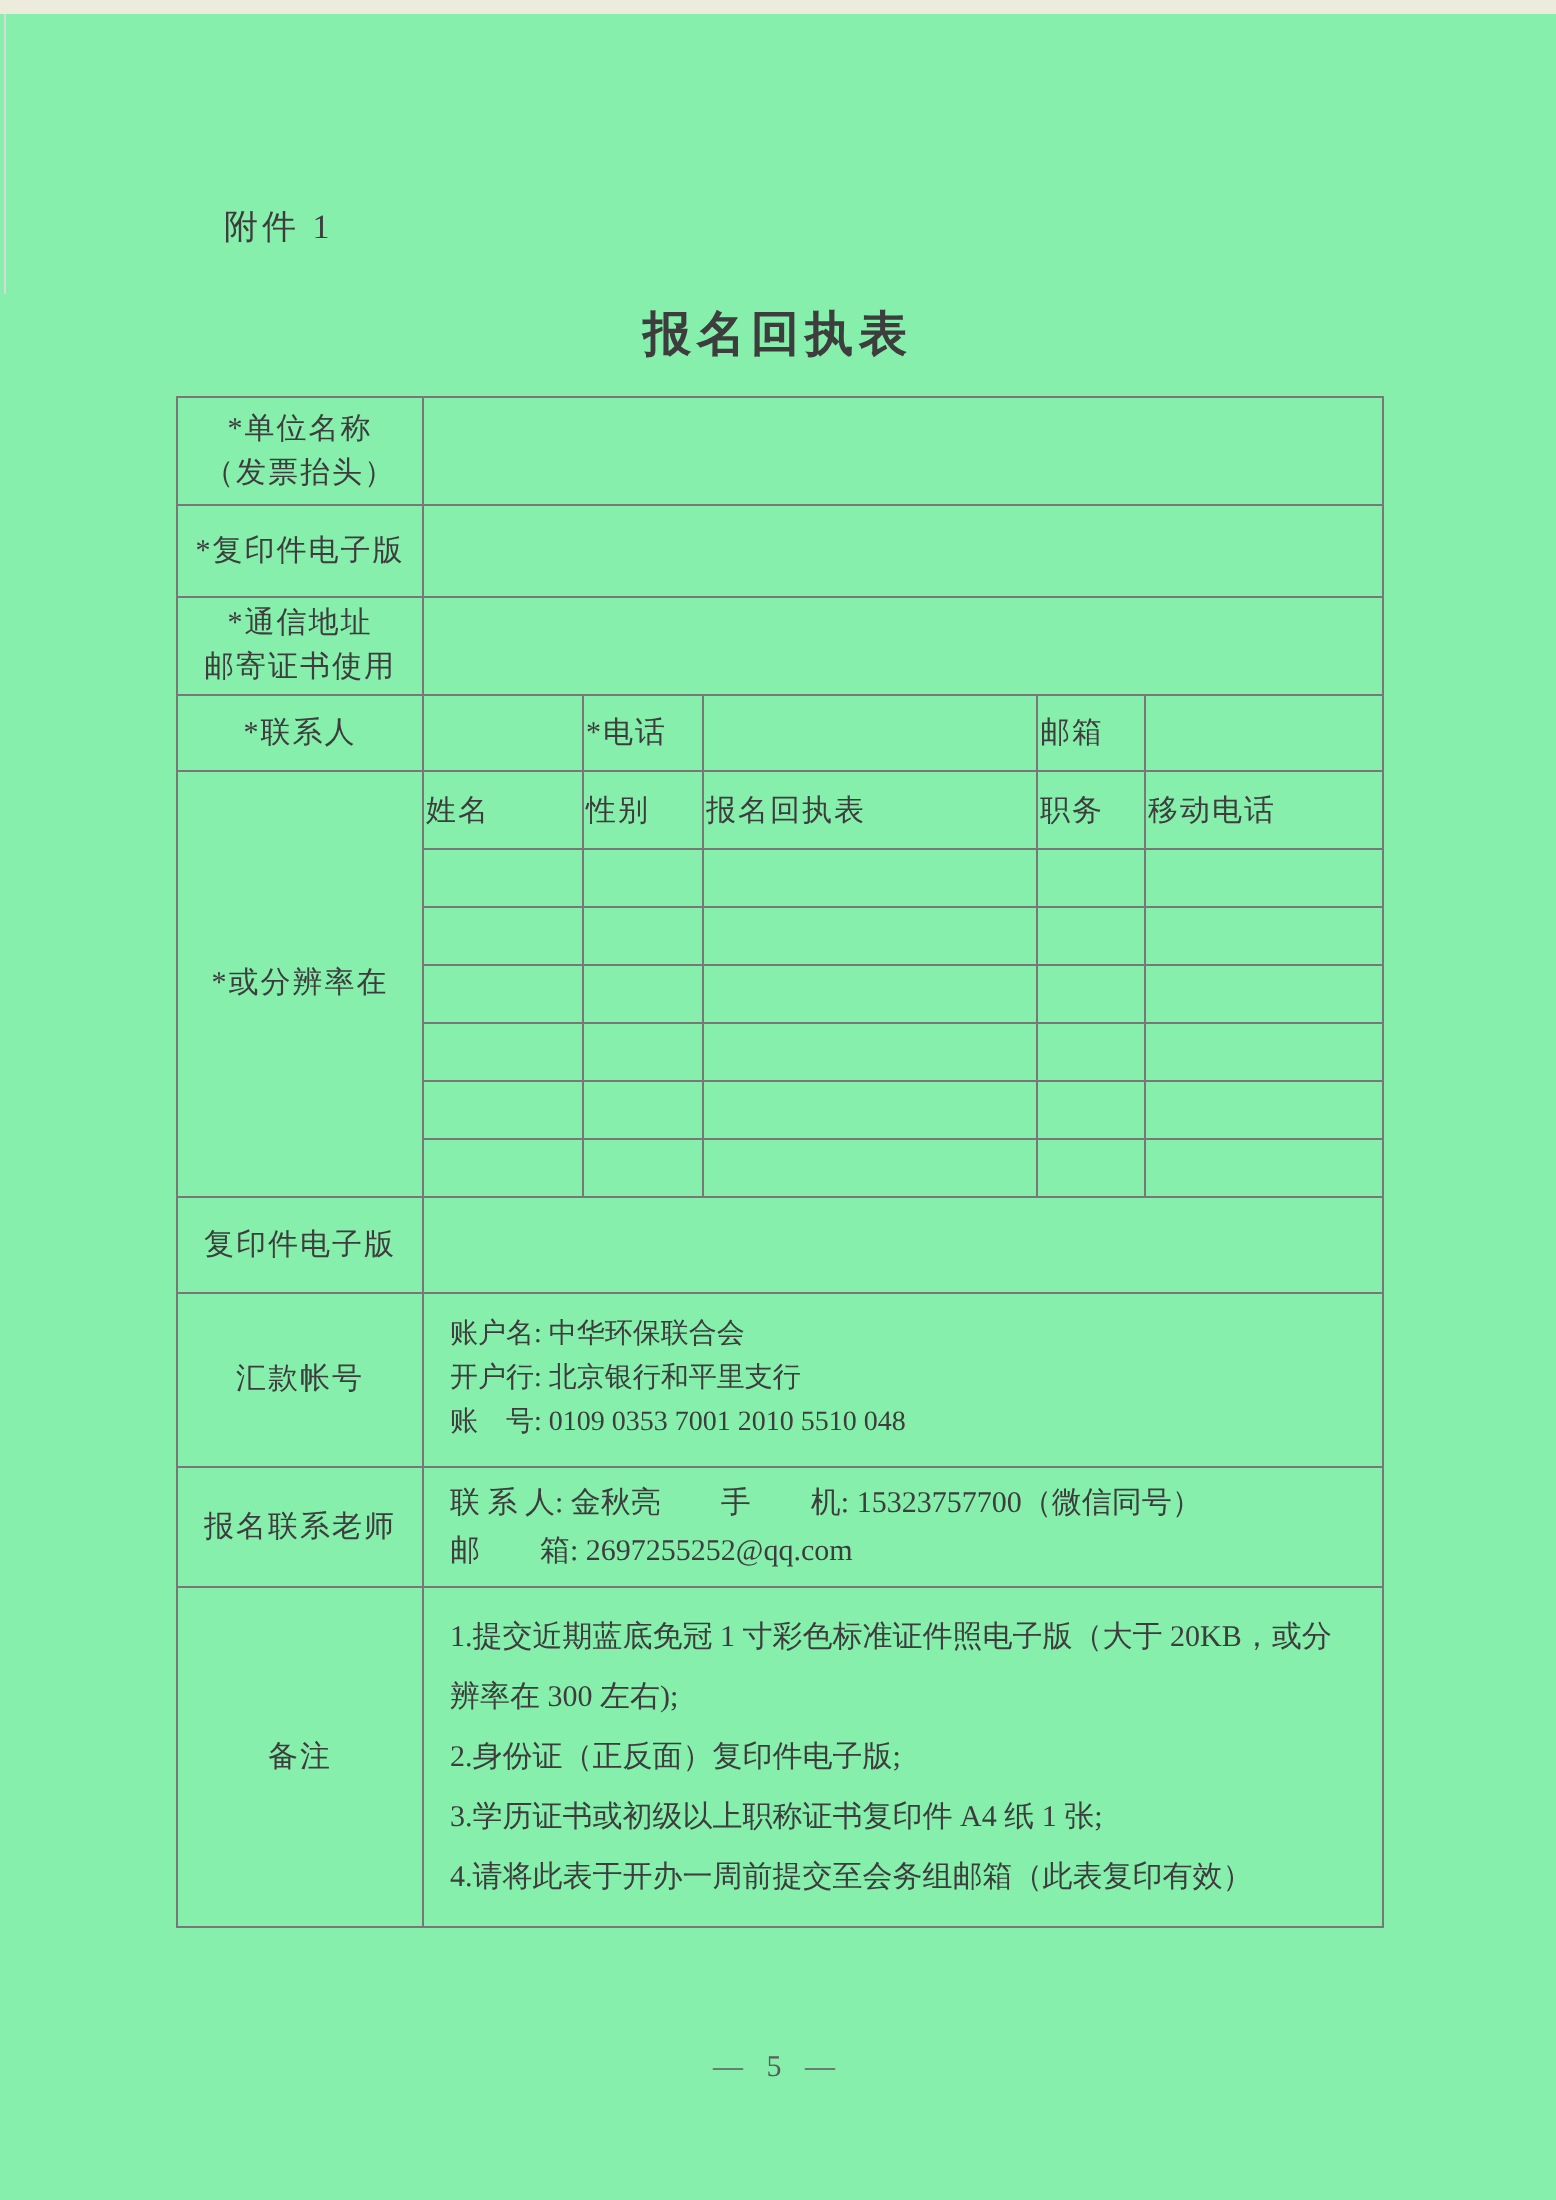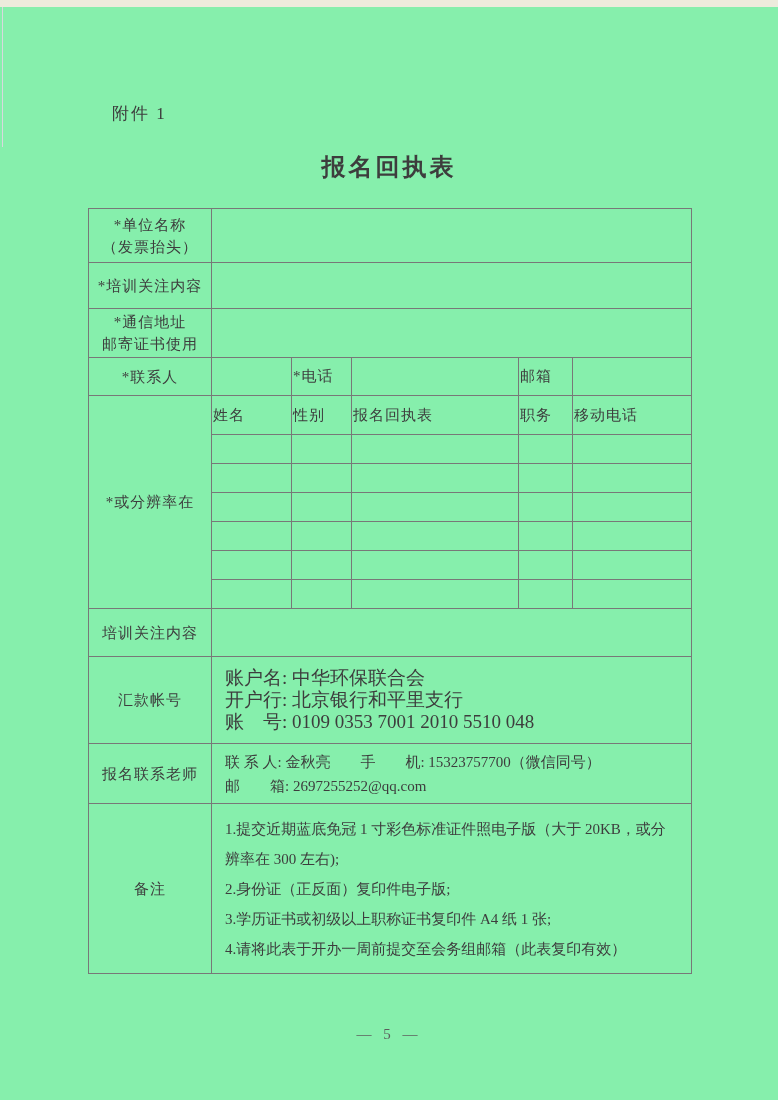--- a/index.html
+++ b/index.html
@@ -43,21 +43,21 @@
     top: 151px;
     width: 778px;
     text-align: center;
     font-size: 24px;
     font-weight: 600;
     letter-spacing: 3px;
   }
   table.form-table {
     position: absolute;
     left: 88px;
-    top: 208px;
+    top: 198px;
     width: 603px;
     border-collapse: collapse;
     table-layout: fixed;
     font-size: 15px;
   }
   .form-table td {
     border: 1px solid #787878;
     vertical-align: middle;
     overflow: hidden;
   }
@@ -70,21 +70,21 @@
   }
   .value-cell {
     text-align: left;
     padding: 4px 10px 4px 13px;
     white-space: pre-line;
   }
   .center-cell {
     text-align: left;
     letter-spacing: 1px;
   }
-  .remit-cell   { line-height: 22px; font-size: 19px; }
+  .remit-cell   { line-height: 22px; font-size: 14px; }
   .contact-teacher-cell { line-height: 24px; font-size: 15px; }
   .remarks-cell { line-height: 30px; font-size: 15px; padding-right: 20px; }
   .page-footer {
     position: absolute;
     left: 0;
     top: 1026px;
     width: 778px;
     text-align: center;
     font-size: 15px;
     color: #5c5c5c;
@@ -111,21 +111,21 @@
       <col style="width:54px">
       <col style="width:119px">
     </colgroup>
     <tbody>
       <tr style="height:54px">
         <td class="label-cell">*单位名称
 （发票抬头）</td>
         <td class="value-cell" colspan="5"></td>
       </tr>
       <tr style="height:46px">
-        <td class="label-cell">*培训关注内容</td>
+        <td class="label-cell">*复印件电子版</td>
         <td class="value-cell" colspan="5"></td>
       </tr>
       <tr style="height:47px">
         <td class="label-cell">*通信地址
 邮寄证书使用</td>
         <td class="value-cell" colspan="5"></td>
       </tr>
       <tr style="height:38px">
         <td class="label-cell">*联系人</td>
         <td class="value-cell"></td>
@@ -178,21 +178,21 @@
         <td></td>
       </tr>
       <tr style="height:29px">
         <td></td>
         <td></td>
         <td></td>
         <td></td>
         <td></td>
       </tr>
       <tr style="height:48px">
-        <td class="label-cell">培训关注内容</td>
+        <td class="label-cell">复印件电子版</td>
         <td class="value-cell" colspan="5"></td>
       </tr>
       <tr style="height:87px">
         <td class="label-cell">汇款帐号</td>
         <td class="value-cell remit-cell" colspan="5">账户名: 中华环保联合会
 开户行: 北京银行和平里支行
 账　号: 0109 0353 7001 2010 5510 048</td>
       </tr>
       <tr style="height:60px">
         <td class="label-cell">报名联系老师</td>

